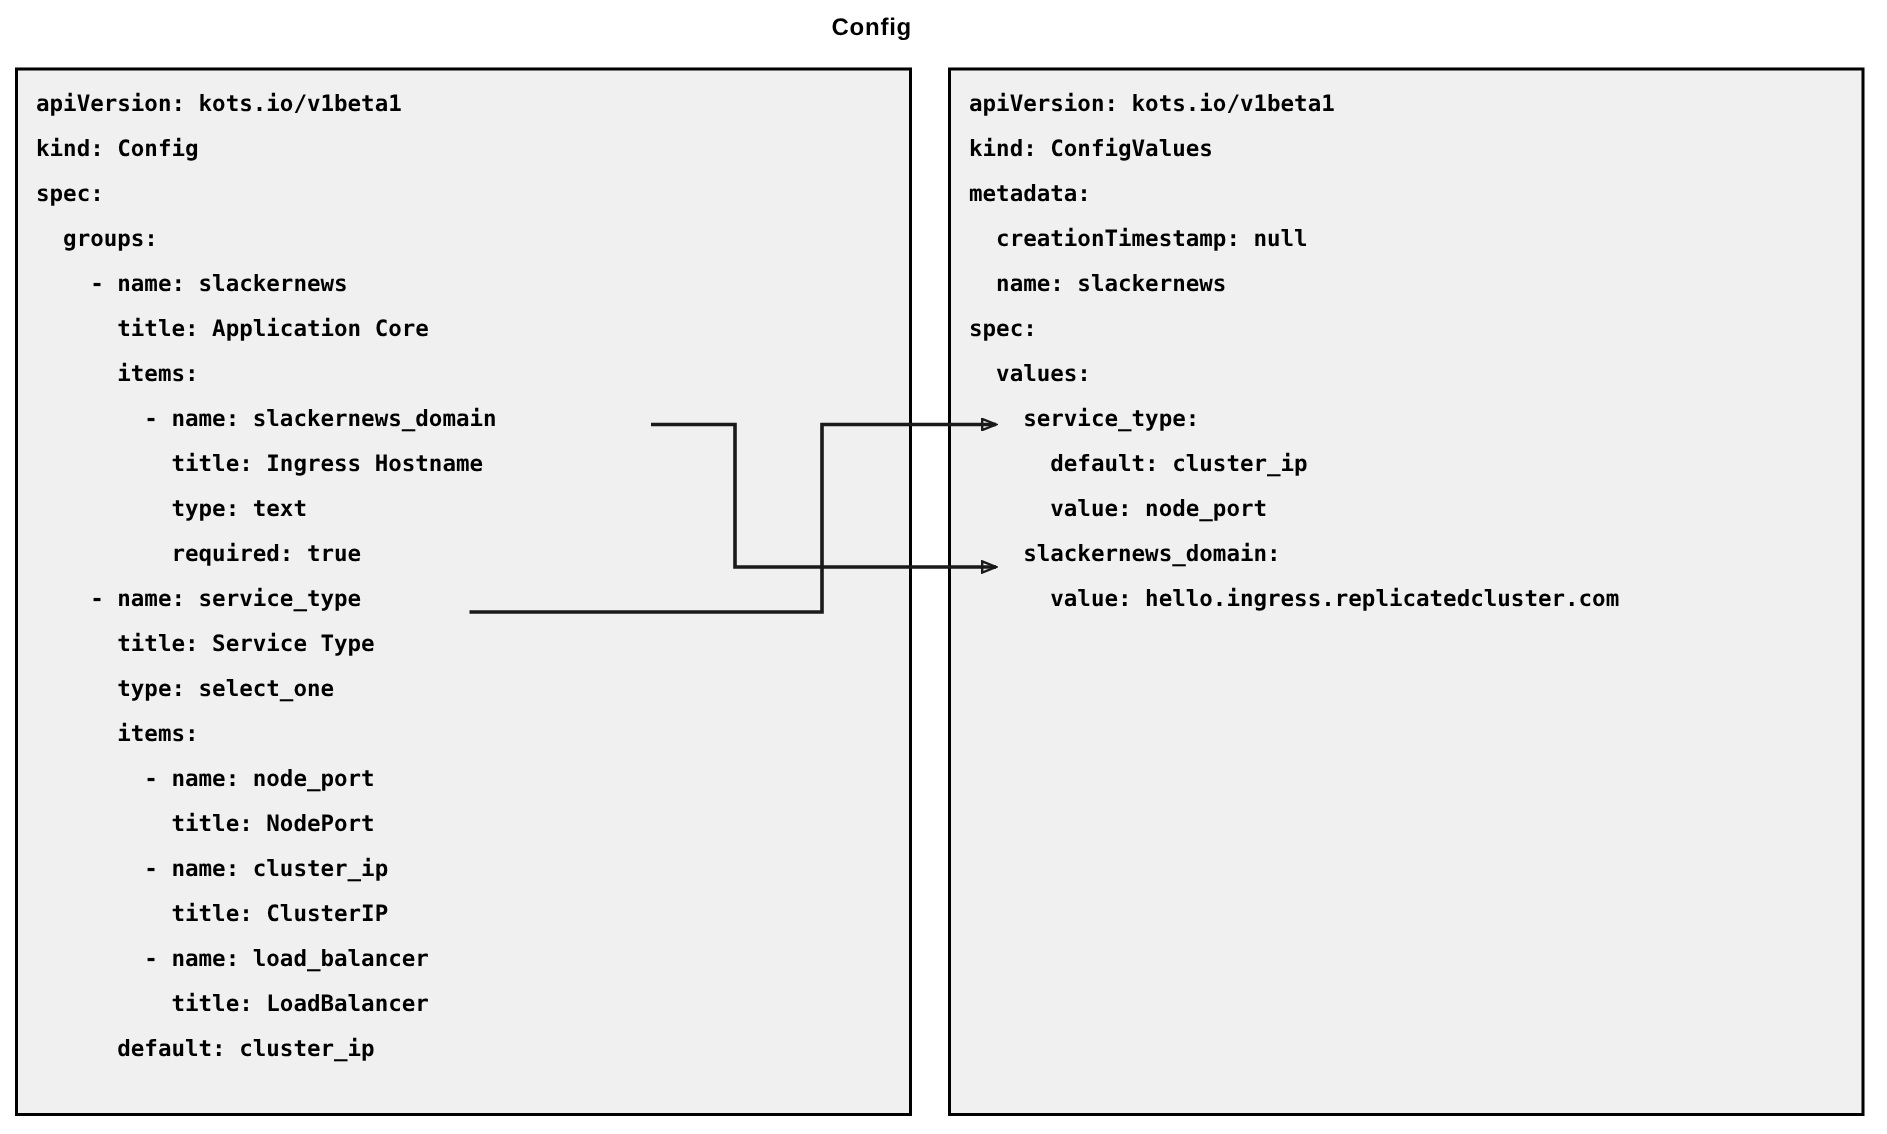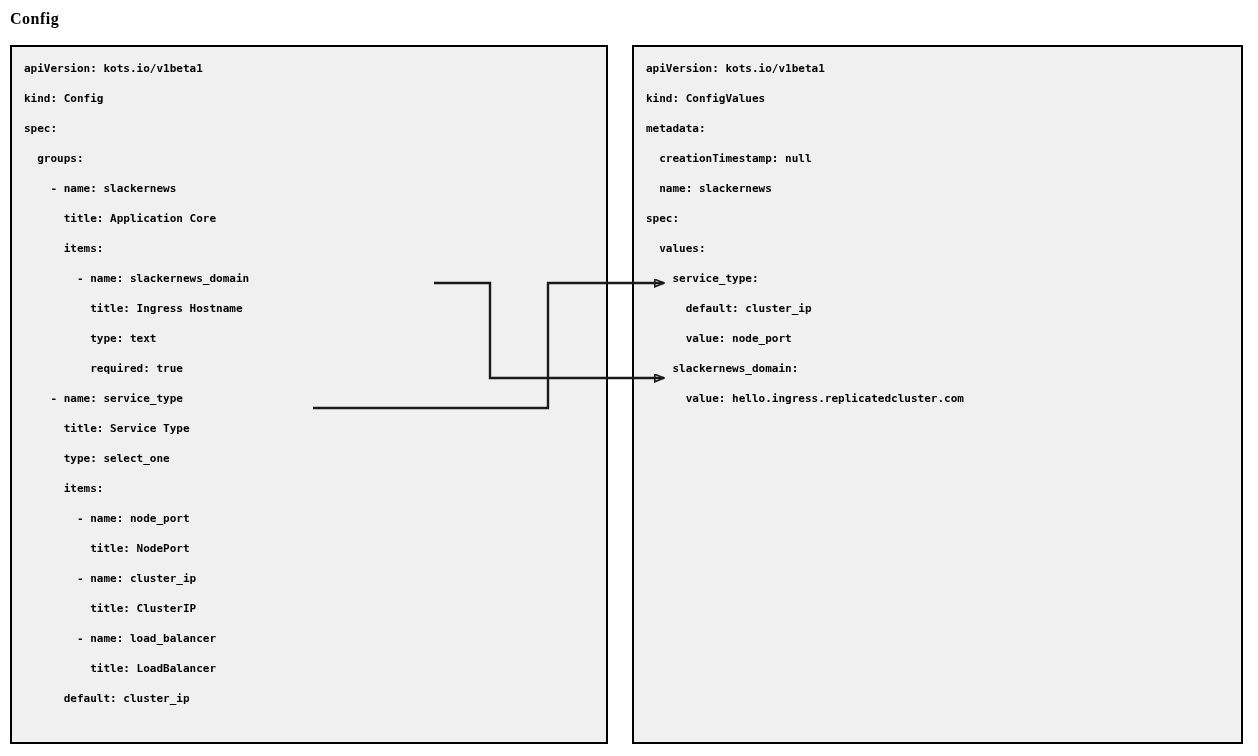--- a/index.html
+++ b/index.html
@@ -18,27 +18,27 @@
   .stage {
     position: absolute;
     left: 0; top: 0;
     width: 1258px;
     height: 756px;
   }
 
   
   .panel-title {
     position: absolute;
-    font-family: Liberation Serif, serif;
+    font-family: Liberation Sans, sans-serif;
     font-weight: bold;
     font-size: 16px;
     color: #000000;
     letter-spacing: 0.5px;
     white-space: nowrap;
-    text-align: left;
+    text-align: right;
   }
   #title-config  { left: 10px;  top: 10px; width: 598px; }
   #title-values  { left: 632px; top: 10px; width: 611px; }
 
   
   .panel {
     position: absolute;
     background: #f0f0f0;
     border: 2px solid #000000;
     box-sizing: border-box;
@@ -47,21 +47,21 @@
   #panel-config { left: 10px;  top: 45px; width: 598px; height: 699px; }
   #panel-values { left: 632px; top: 45px; width: 611px; height: 699px; }
 
   .yaml {
     position: absolute;
     left: 12px;
     top: 7px;
     margin: 0;
     font-family: "DejaVu Sans Mono", "Liberation Mono", monospace;
     font-weight: bold;
-    font-size: 11px;
+    font-size: 15px;
     line-height: 30px;
     color: #000000;
     white-space: pre;
     letter-spacing: 0px;
   }
 
   
   #connectors {
     position: absolute;
     left: 0; top: 0;

